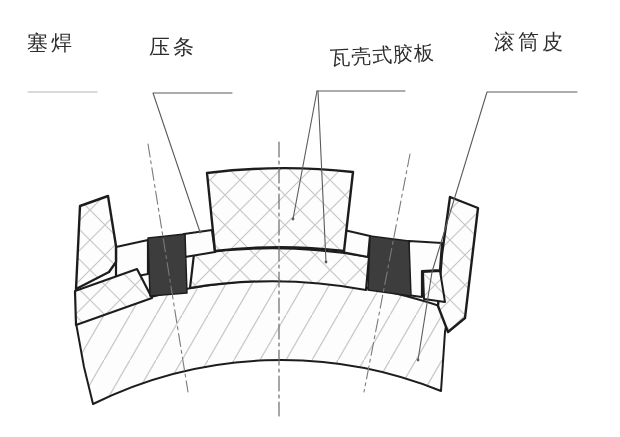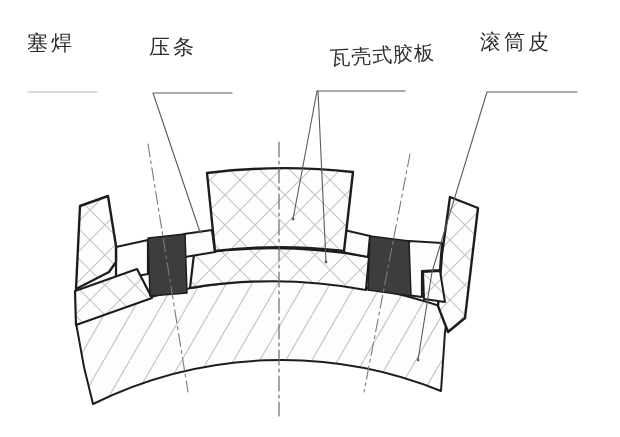--- a/index.html
+++ b/index.html
@@ -87,15 +87,15 @@
       <circle cx="418" cy="360" r="1.4" fill="#5a5a5a"></circle>
     </g>
   </svg>
 
   <div class="lbl" style="left:27px; top:33px;">塞焊</div>
 
   <div class="lbl" style="left:149px; top:37px;">压条</div>
 
   <div class="lbl lbl-rubber" style="left:330px; top:45px;">瓦壳式胶板</div>
 
-  <div class="lbl" style="left:480px; top:32px;">滚筒皮</div>
+  <div class="lbl" style="left:494px; top:32px;">滚筒皮</div>
 
 </div>
 
 </body></html>

